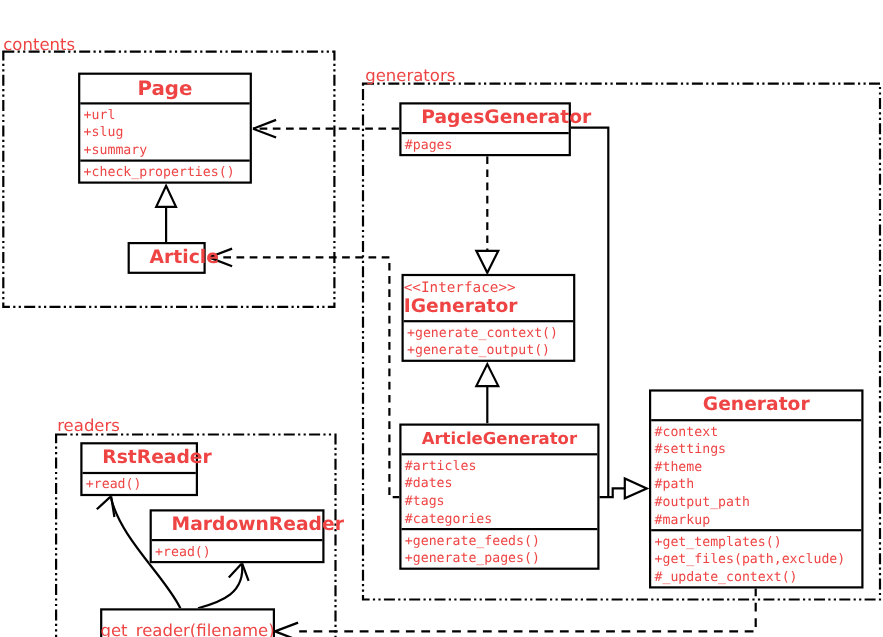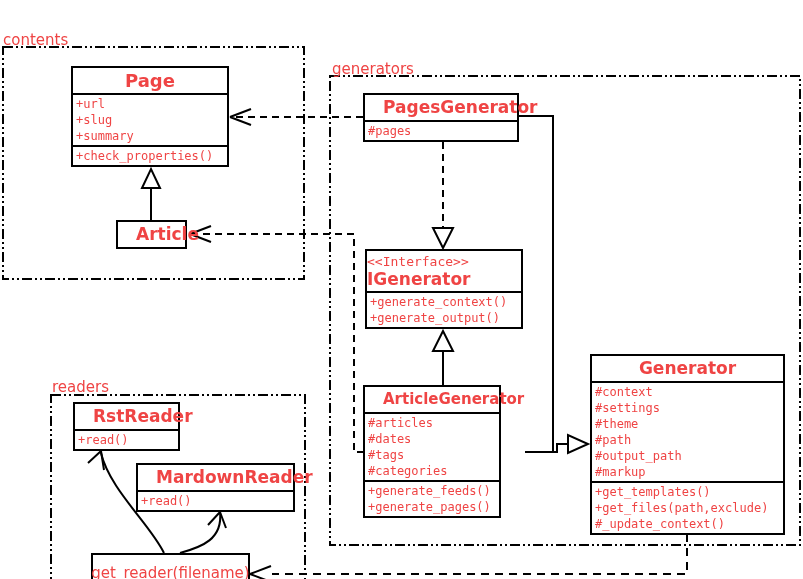--- a/index.html
+++ b/index.html
@@ -94,21 +94,21 @@
     <div>
       <div class="uml-stereo">&lt;&lt;Interface&gt;&gt;</div>
       <div class="uml-name2">IGenerator</div>
     </div>
     <div class="uml-comp">
       <div class="uml-member">+generate_context()</div>
       <div class="uml-member">+generate_output()</div>
     </div>
   </div>
 
-  <div class="uml-class" style="left:363px;top:353px;width:138px;">
+  <div class="uml-class" style="left:363px;top:353px;width:182px;">
     <div class="uml-title small">ArticleGenerator</div>
     <div class="uml-comp">
       <div class="uml-member">#articles</div>
       <div class="uml-member">#dates</div>
       <div class="uml-member">#tags</div>
       <div class="uml-member">#categories</div>
     </div>
     <div class="uml-comp">
       <div class="uml-member">+generate_feeds()</div>
       <div class="uml-member">+generate_pages()</div>

